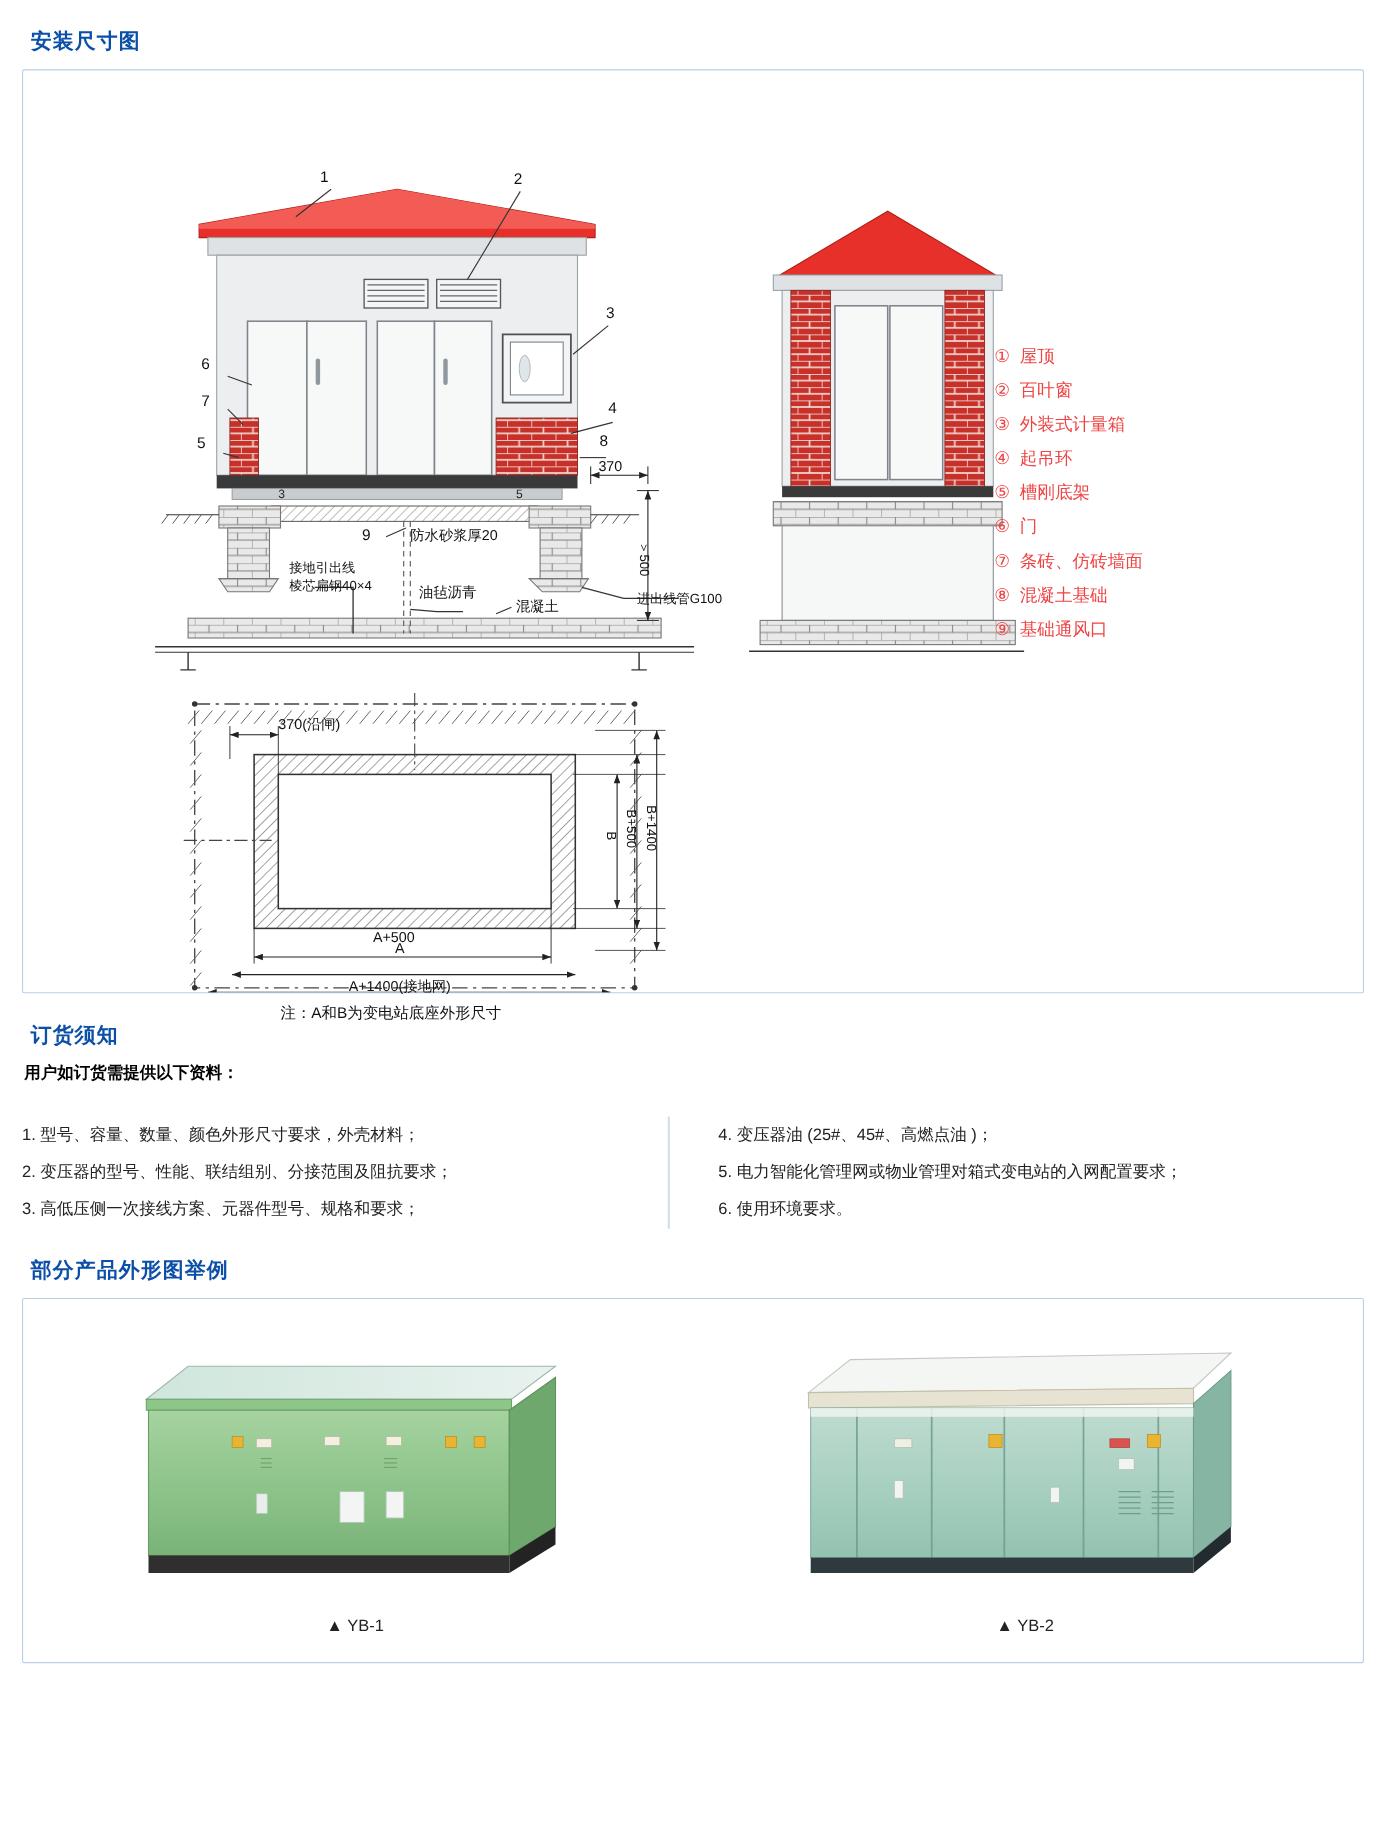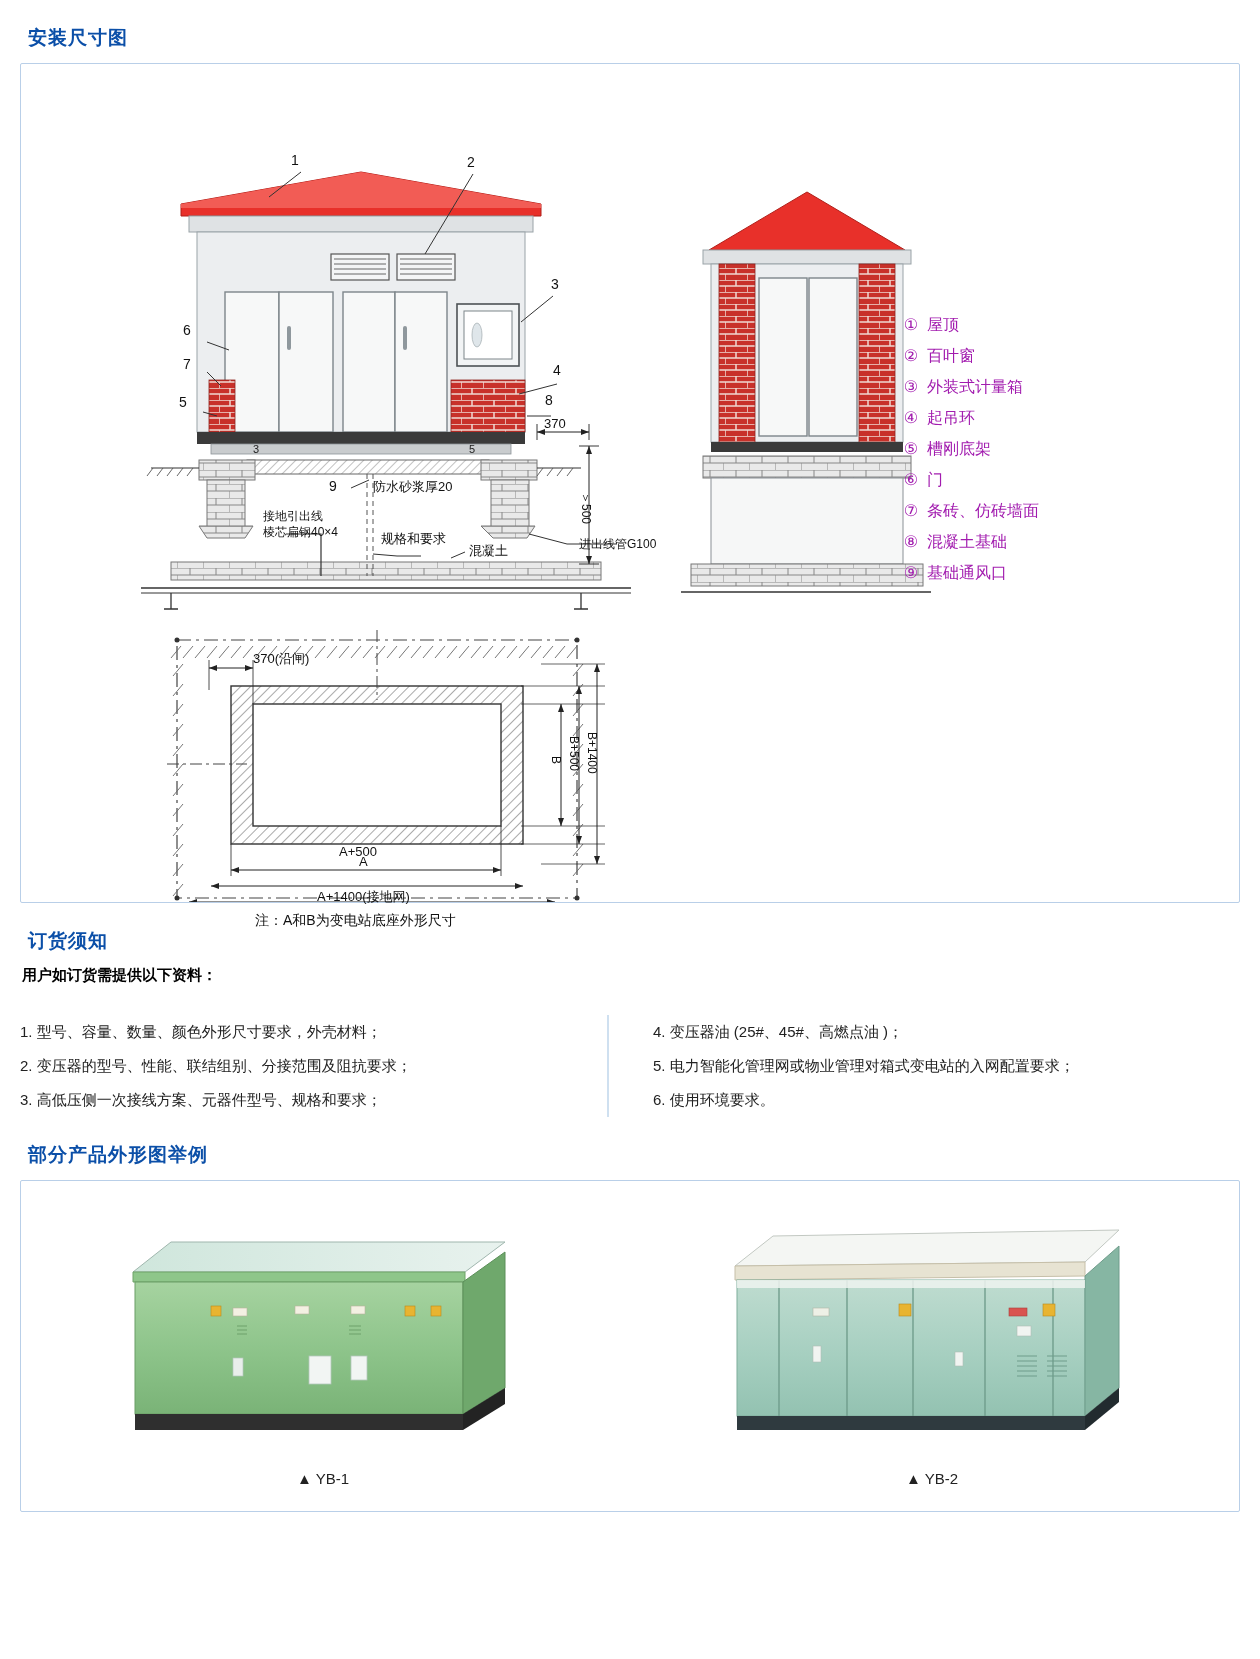--- a/index.html
+++ b/index.html
@@ -33,21 +33,21 @@
   
   #install-panel { height: 840px; }
   .drawing { position: absolute; inset: 0; }
 
   
   .legend {
     position: absolute;
     left: 880px;
     top: 245px;
     font-size: 16px;
-    color: #a21caf;
+    color: #ef4444;
     line-height: 31px;
   }
   .legend .li { white-space: nowrap; }
   .legend .num {
     display: inline-block;
     width: 20px;
     text-align: center;
     margin-right: 6px;
   }
 
@@ -371,21 +371,21 @@
       <div class="lbl num" style="left:162px;top:258px">6</div>
       <div class="lbl num" style="left:162px;top:292px">7</div>
       <div class="lbl num" style="left:524px;top:328px">8</div>
       <div class="lbl num" style="left:308px;top:414px">9</div>
 
       <div class="lbl" style="left:523px;top:352px">370</div>
       <div class="lbl sm" style="left:556px;top:428px;writing-mode:vertical-rl;">＞500</div>
       <div class="lbl" style="left:352px;top:414px">防水砂浆厚20</div>
       <div class="lbl sm" style="left:242px;top:444px">接地引出线</div>
       <div class="lbl sm" style="left:242px;top:460px">棱芯扁钢40×4</div>
-      <div class="lbl" style="left:360px;top:466px">规格和要求</div>
+      <div class="lbl" style="left:360px;top:466px">油毡沥青</div>
       <div class="lbl" style="left:448px;top:478px">混凝土</div>
       <div class="lbl sm" style="left:558px;top:472px">进出线管G100</div>
 
       <div class="lbl" style="left:232px;top:586px">370(沿闸)</div>
       <div class="lbl" style="left:338px;top:790px">A</div>
       <div class="lbl" style="left:318px;top:780px">A+500</div>
       <div class="lbl" style="left:296px;top:824px">A+1400(接地网)</div>
       <div class="lbl sm" style="left:528px;top:692px;writing-mode:vertical-rl;">B</div>
       <div class="lbl sm" style="left:546px;top:672px;writing-mode:vertical-rl;">B+500</div>
       <div class="lbl sm" style="left:564px;top:668px;writing-mode:vertical-rl;">B+1400</div>

